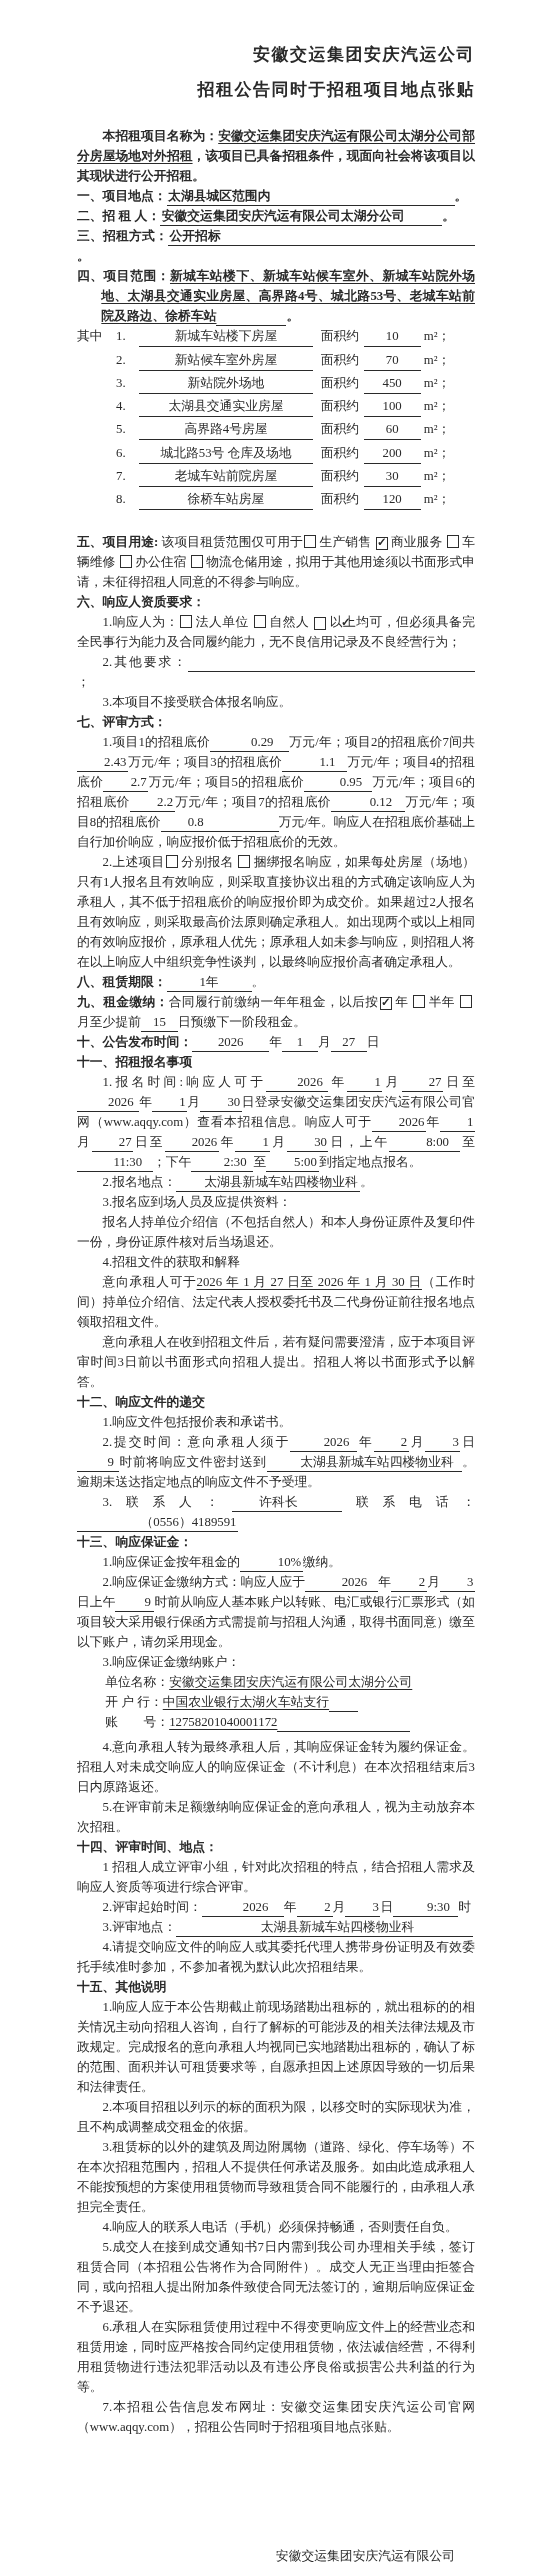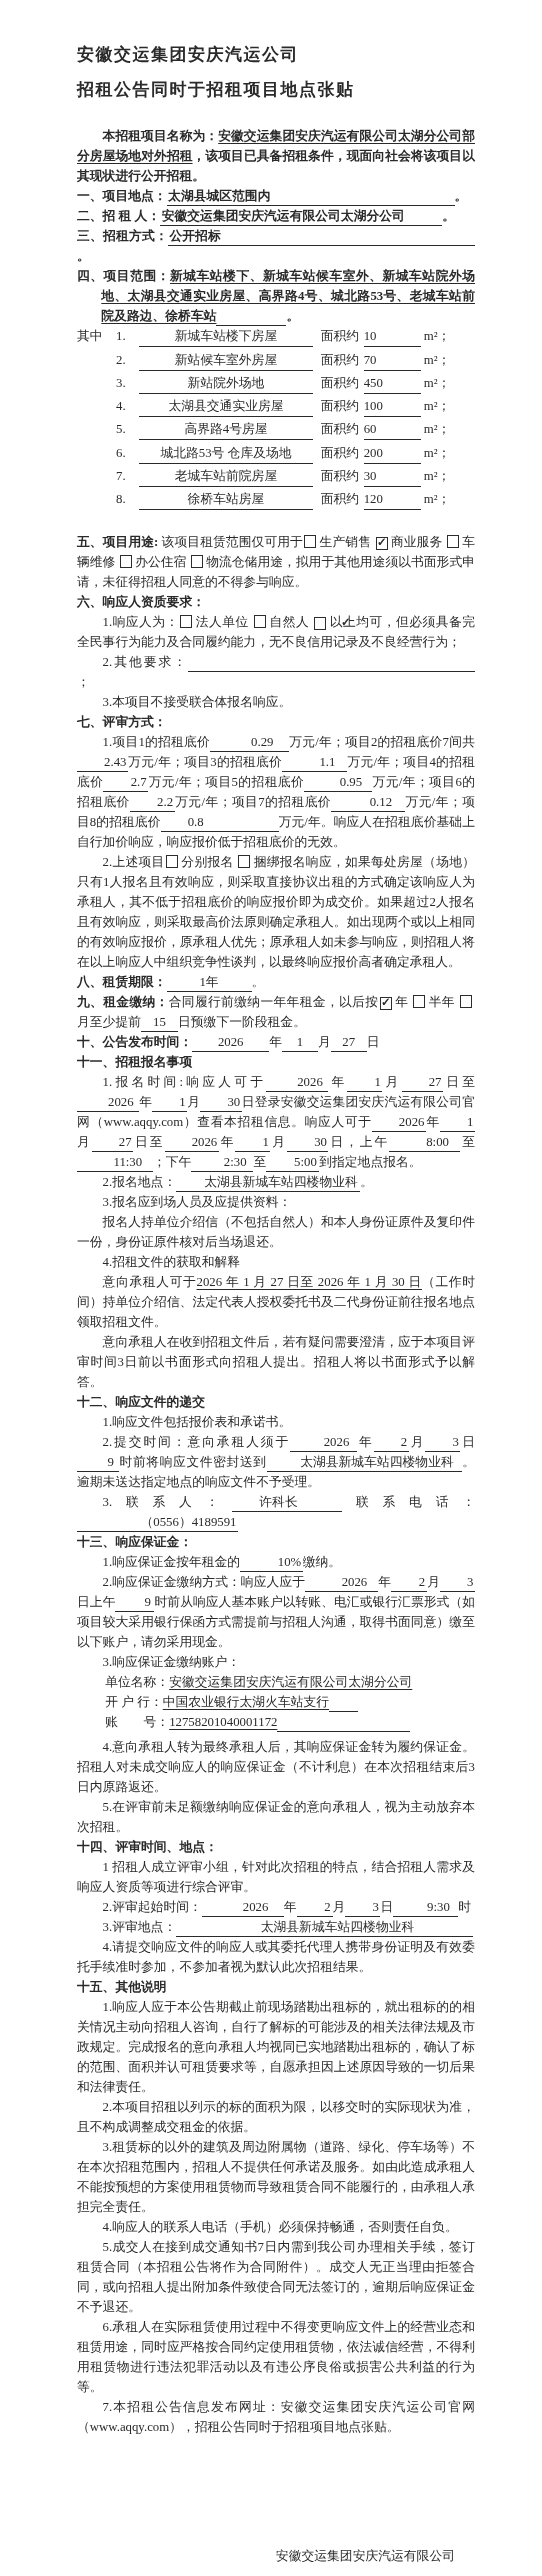--- a/index.html
+++ b/index.html
@@ -3,42 +3,42 @@
 <meta charset="utf-8">
 <style>
   html,body{margin:0;padding:0;background:#ffffff;}
   .page{
     width:542px;height:2576px;box-sizing:border-box;overflow:hidden;
     padding:42px 67px 31px 77px;
     font-family:"Liberation Serif","DejaVu Serif",serif;
     font-size:12.8px;color:#2a2a2a;line-height:20px;
     text-align:justify;
   }
-  .title{font-size:17px;font-weight:bold;text-align:left;letter-spacing:1.5px;line-height:26px;margin:0;}
+  .title{font-size:17px;font-weight:bold;text-align:right;letter-spacing:1.5px;line-height:26px;margin:0;}
   .title2{margin-top:9.3px;margin-bottom:23px;}
   p{margin:0;padding:0;}
   .pind{text-indent:2em;}
   .phang{padding-left:1.9em;text-indent:-1.9em;}
   .pacct{margin-left:2.2em;}
   .gap-top{margin-top:22px;}
   .gap-top-sm{margin-top:3.1px;}
   .acct-last{margin-bottom:4.6px;}
   
   .rb{font-weight:bold;}
   .ru{text-decoration:underline;text-underline-offset:3.1px;text-decoration-thickness:0.8px;}
   .rw{display:inline-block;border-bottom:1px solid #2a2a2a;text-align:center;padding:0 1.5px;line-height:18px;}
   .ck{display:inline-block;width:10px;height:11px;border:1.2px solid #2d2d2d;margin:0 3.1px -1.5px 1.5px;
       text-align:center;line-height:10px;font-size:11.6px;font-weight:bold;overflow:visible;}
   
   .irow{margin:0 0 2.3px 0;white-space:nowrap;}
   .qz{display:inline-block;width:39px;}
   .ino{display:inline-block;width:23px;}
   .iname{display:inline-block;min-width:174px;border-bottom:1px solid #2a2a2a;text-align:center;}
   .ilbl{display:inline-block;padding:0 4.6px 0 7.7px;}
-  .ival{display:inline-block;min-width:57px;border-bottom:1px solid #2a2a2a;text-align:left;}
+  .ival{display:inline-block;min-width:57px;border-bottom:1px solid #2a2a2a;text-align:center;}
   .iunit{padding-left:3.1px;}
   
   .sign{margin-top:108px;margin-left:auto;margin-right:20px;width:256px;text-align:right;}
   .sg1{line-height:23px;}
 </style>
 </head>
 <body>
 
 <div class="page">
   <p class="title">安徽交运集团安庆汽运公司</p>

